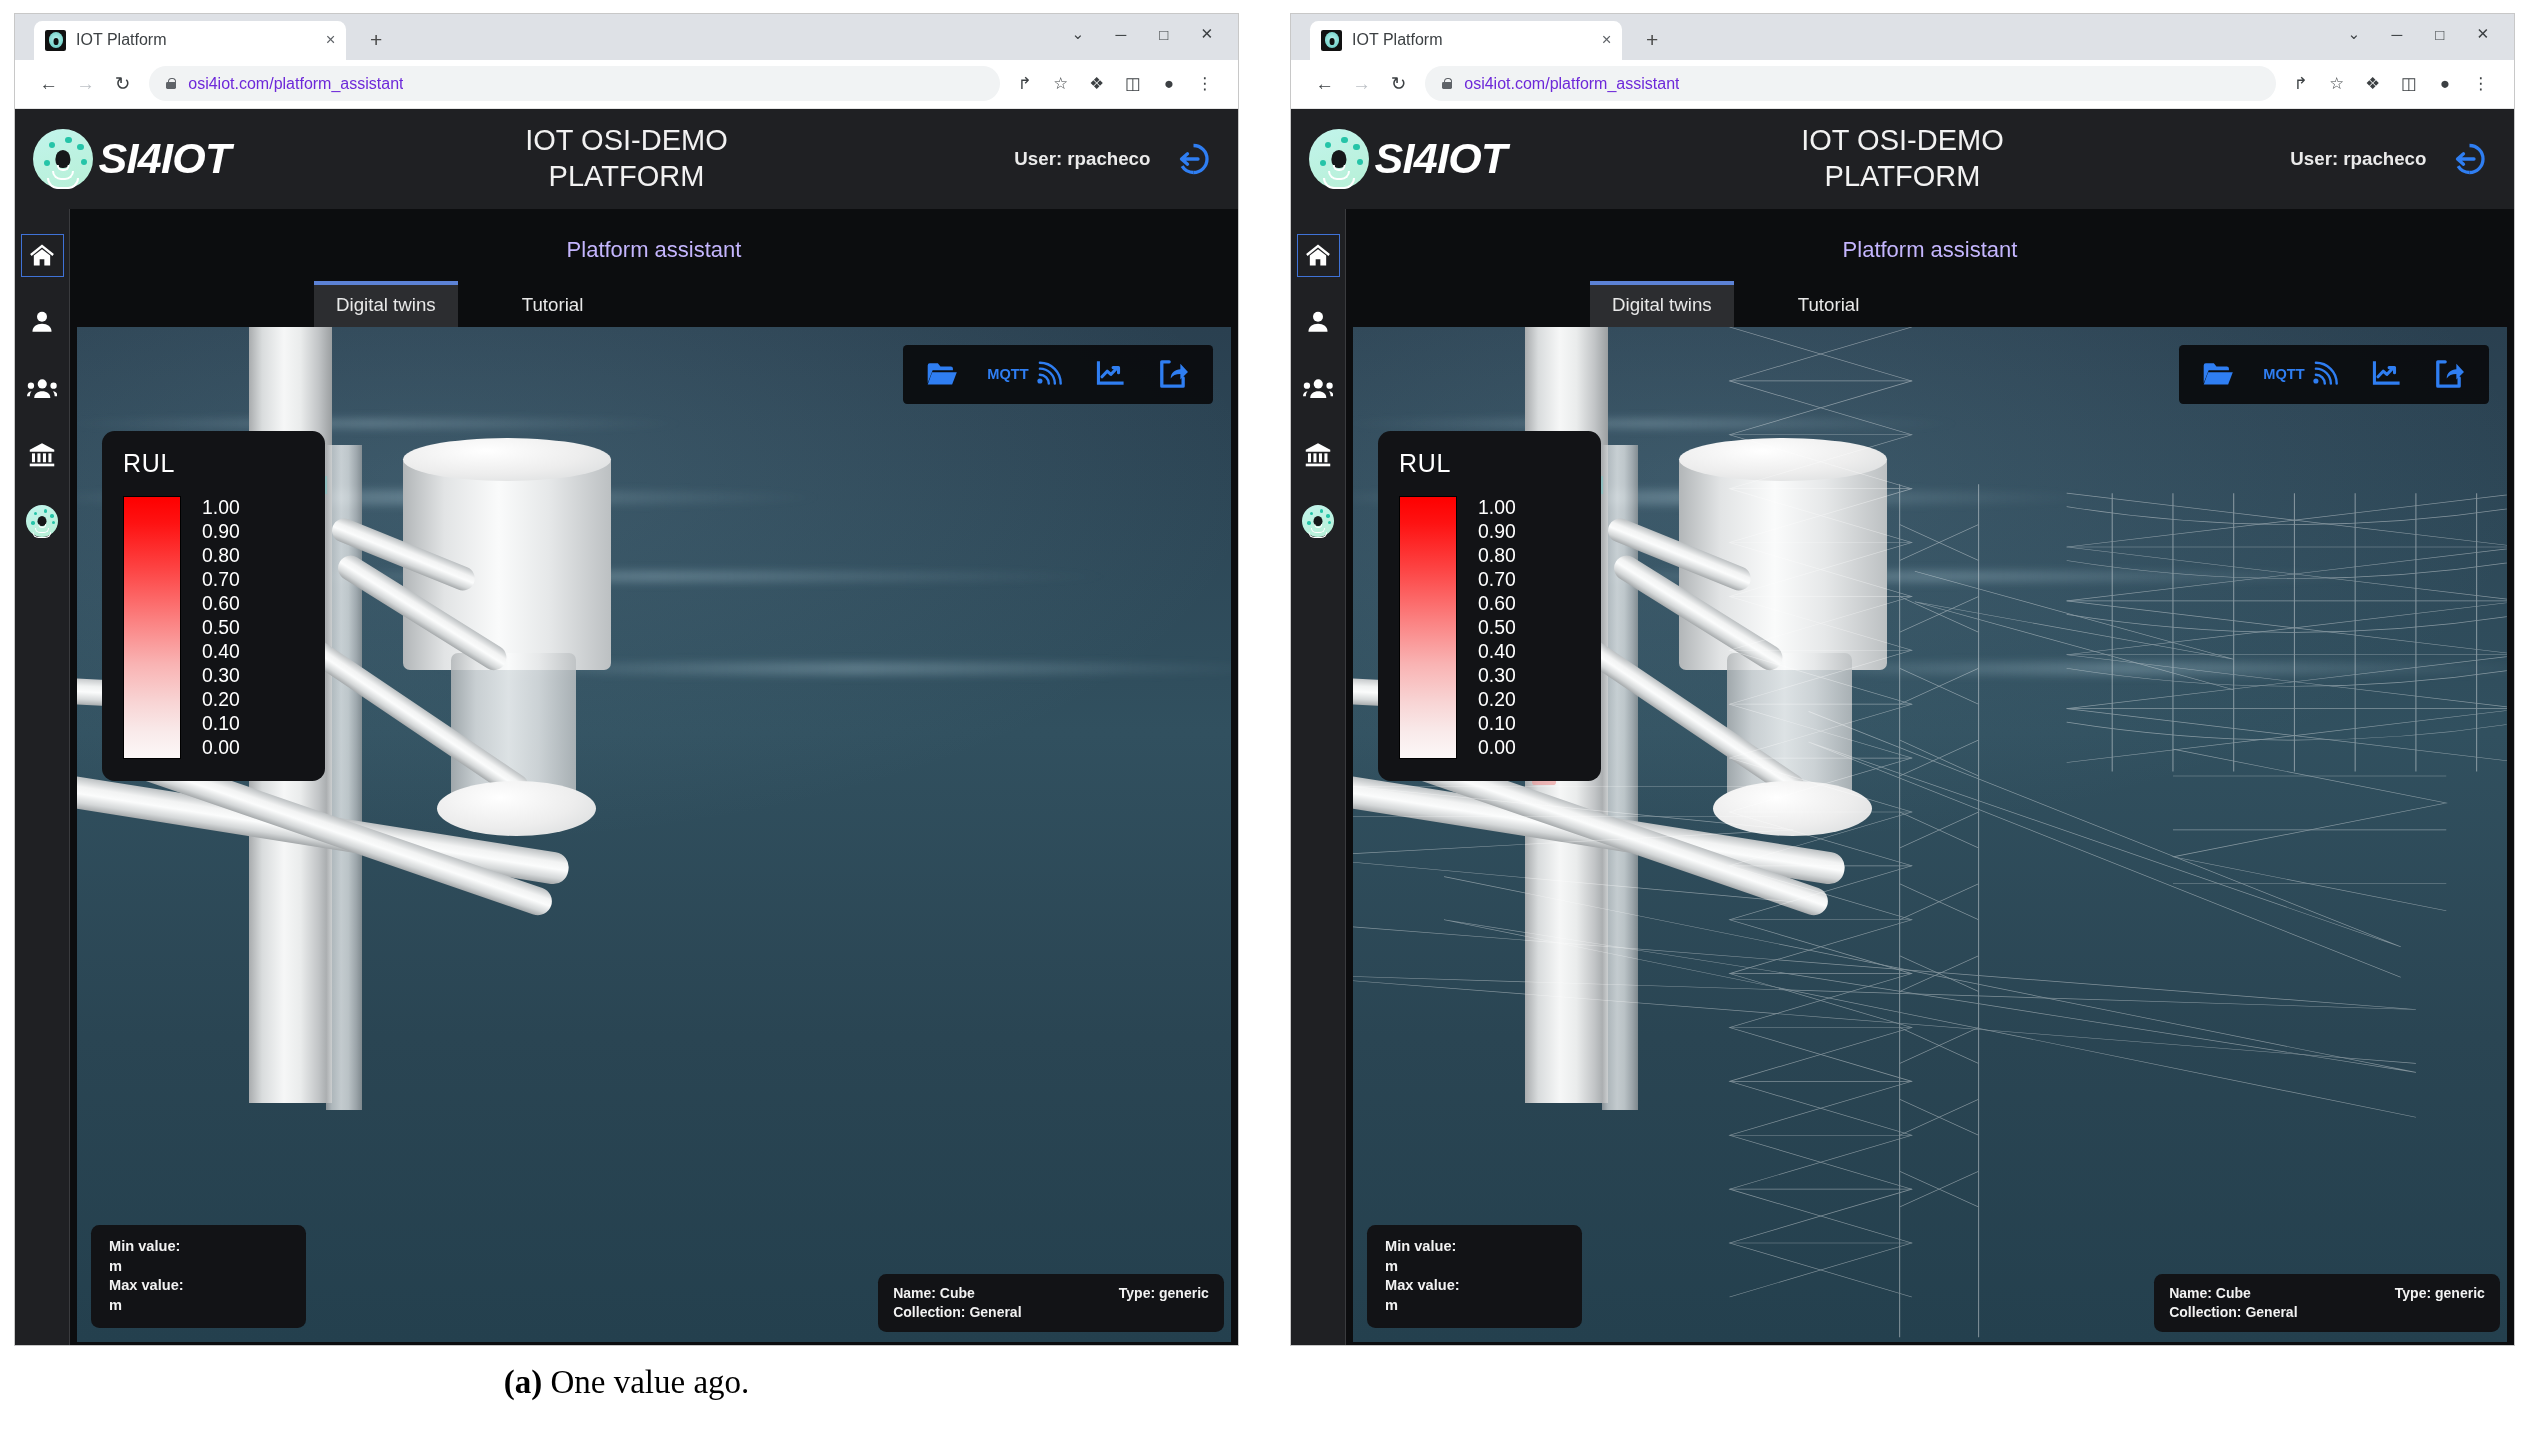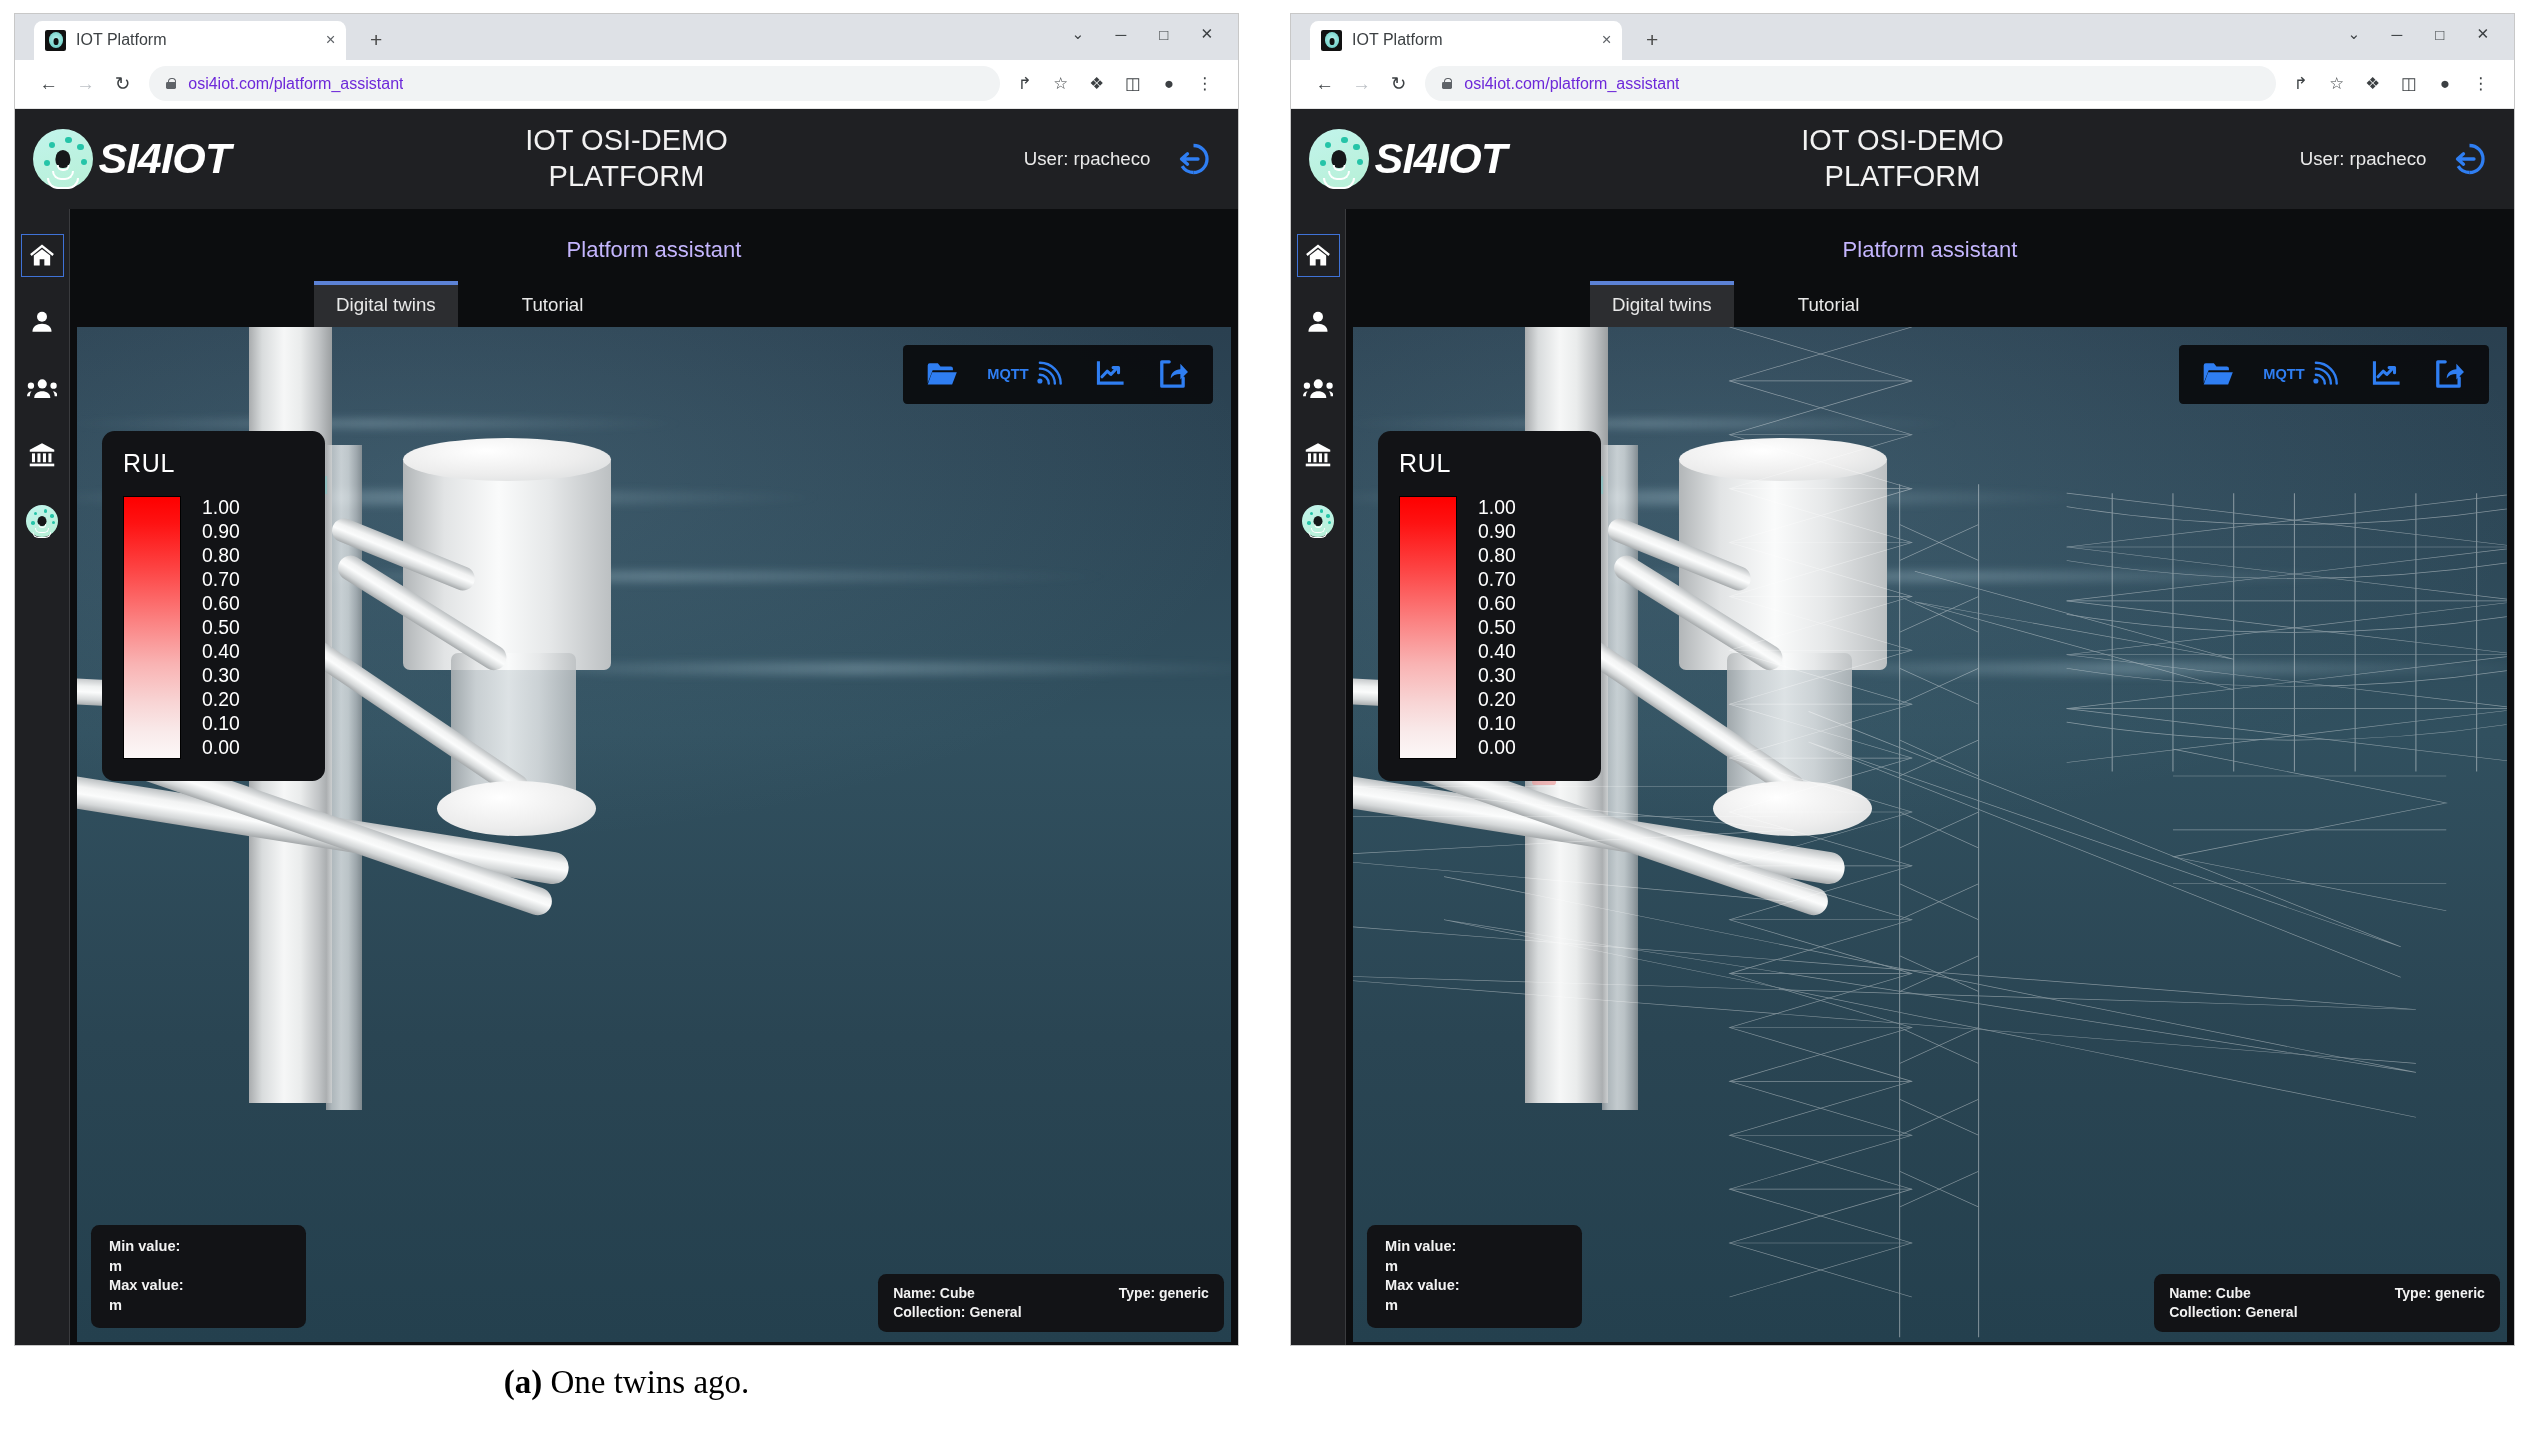--- a/index.html
+++ b/index.html
@@ -235,20 +235,21 @@
     color: #f2f2f2;
     line-height: 1.22;
     white-space: pre-line;
   }
   .user-area {
     position: absolute;
     right: 28px;
     display: flex;
     align-items: center;
     gap: 23.6px;
+    font-weight: bold;
   }
   .user-label { font-size: 18.7px; color: #eaeaea; white-space: nowrap; }
   .logout-icon {
     width: 36px; height: 36px;
     cursor: pointer;
   }
 
   
   .app-body {
     display: flex;
@@ -971,17 +972,17 @@
               <span>Collection: General</span>
               <span></span>
             </div>
           </div>
         </div>
       </div>
     </div>
   </div>
 
   <div class="caption caption-a">
-    <b>(a)</b><span> One twins ago.</span>
+    <b>(a)</b><span> One value ago.</span>
   </div>
 
 </div>
 
 
 </body></html>

